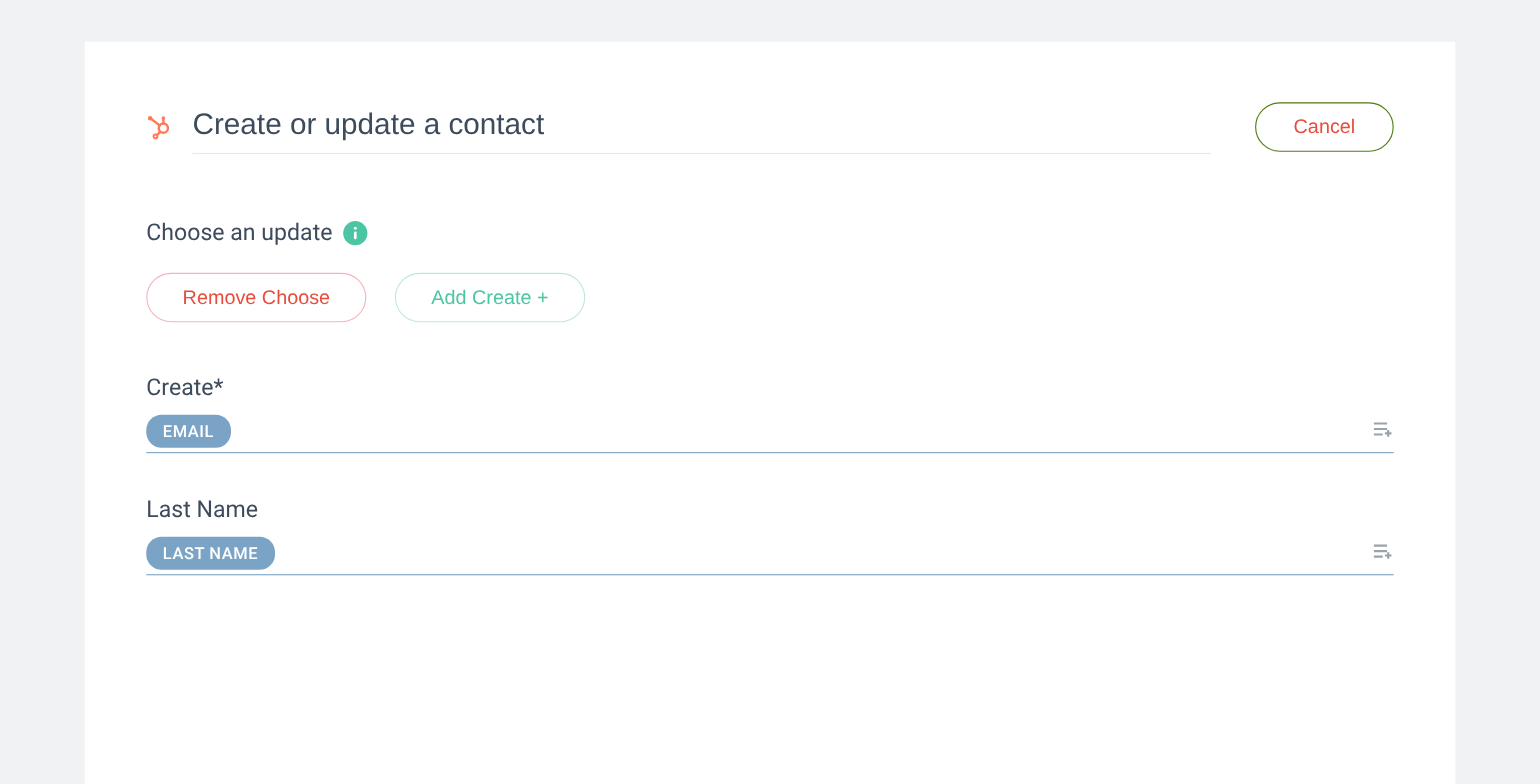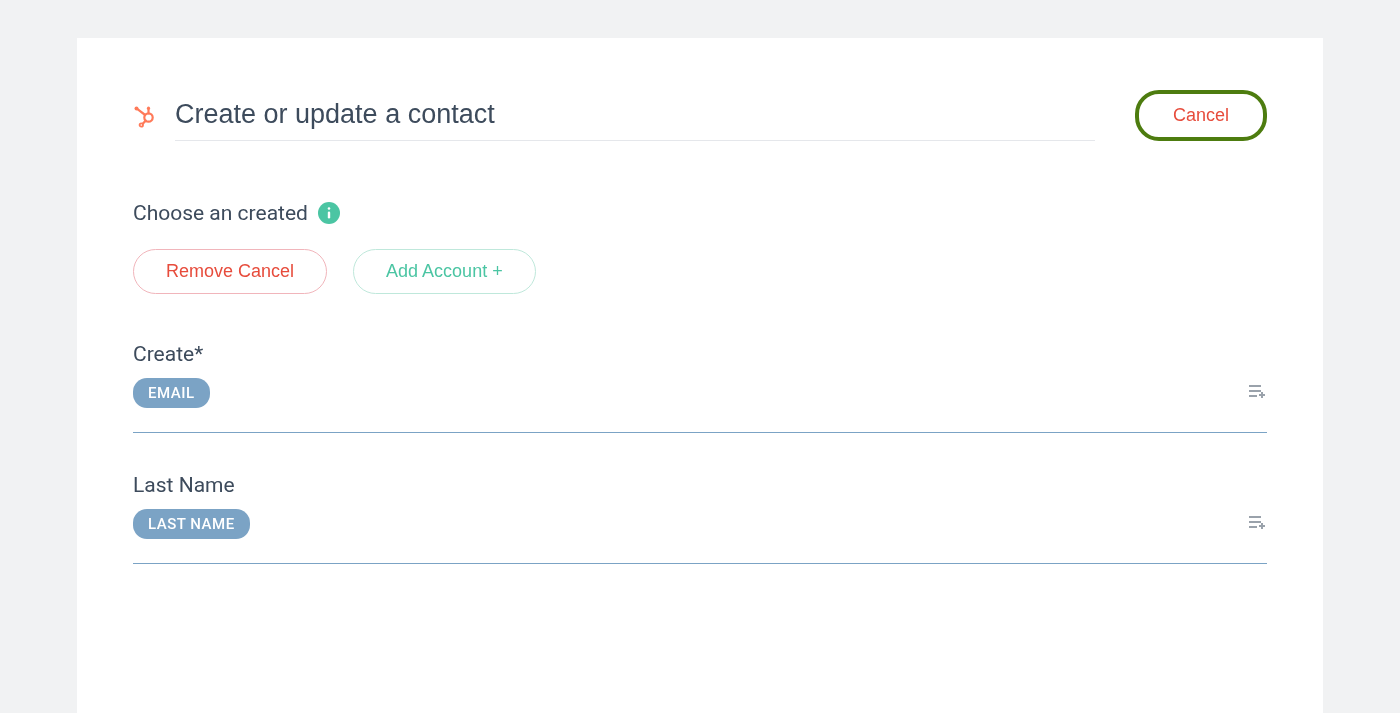--- a/index.html
+++ b/index.html
@@ -44,21 +44,21 @@
       border-bottom: 1px solid #e5e7eb;
       font-size: 27px;
       font-weight: 400;
       color: #3d4b5c;
       flex: 1;
       padding: 8px 0 10px 0;
       outline: none;
       background: transparent;
     }
     .cancel-btn {
-      border: 4px solid #4d7c0f;
+      border: 1px solid #4d7c0f;
       color: #e74c3c;
       background: #ffffff;
       border-radius: 24px;
       padding: 11px 34px;
       font-size: 18px;
       margin-left: 24px;
       cursor: pointer;
     }
     .section-label-row {
       display: flex;
@@ -132,21 +132,21 @@
       font-size: 21px;
       color: #3d4b5c;
       margin-bottom: 12px;
       font-weight: 400;
     }
     .field-input-row {
       display: flex;
       align-items: center;
       justify-content: space-between;
       border-bottom: 1px solid #7ba3c5;
-      padding-bottom: 24px;
+      padding-bottom: 4px;
     }
     .token {
       background: #7ba3c5;
       color: #ffffff;
       font-size: 15px;
       font-weight: 500;
       letter-spacing: 0.5px;
       padding: 6px 15px;
       border-radius: 14px;
       display: inline-block;
@@ -174,33 +174,33 @@
           <line x1="12.8" y1="16.6" x2="9.2" y2="20.2" stroke="#ff7a59" stroke-width="2.2" stroke-linecap="round"></line>
           <circle cx="8.3" cy="21" r="1.7" stroke="#ff7a59" stroke-width="1.8" fill="#ffffff"></circle>
         </svg>
       </span>
       <input class="title-input" value="Create or update a contact" style="">
     </div>
     <button class="cancel-btn">Cancel</button>
   </div>
 
   <div class="section-label-row">
-    <span class="section-label">Choose an created</span>
+    <span class="section-label">Choose an update</span>
     <span class="info-badge">
       <svg viewBox="0 0 6 12" xmlns="http://www.w3.org/2000/svg">
         <circle cx="3" cy="1.5" r="1.3" fill="#ffffff"></circle>
         <rect x="1.8" y="4.5" width="2.4" height="7" rx="1.2" fill="#ffffff"></rect>
       </svg>
     </span>
   </div>
 
 
   <div class="account-actions">
-    <button class="pill-btn remove">Remove Cancel</button>
-    <button class="pill-btn add">Add Account +</button>
+    <button class="pill-btn remove">Remove Choose</button>
+    <button class="pill-btn add">Add Create +</button>
   </div>
 
   <div class="field-block">
     <div class="field-label">Create*</div>
     <div class="field-input-row">
       <span class="token">EMAIL</span>
       <span class="insert-icon">
         <svg width="20" height="16" viewBox="0 0 20 16">
           <line x1="2" y1="3" x2="14" y2="3" stroke="#9aa2ab" stroke-width="2"></line>
           <line x1="2" y1="8" x2="14" y2="8" stroke="#9aa2ab" stroke-width="2"></line>

